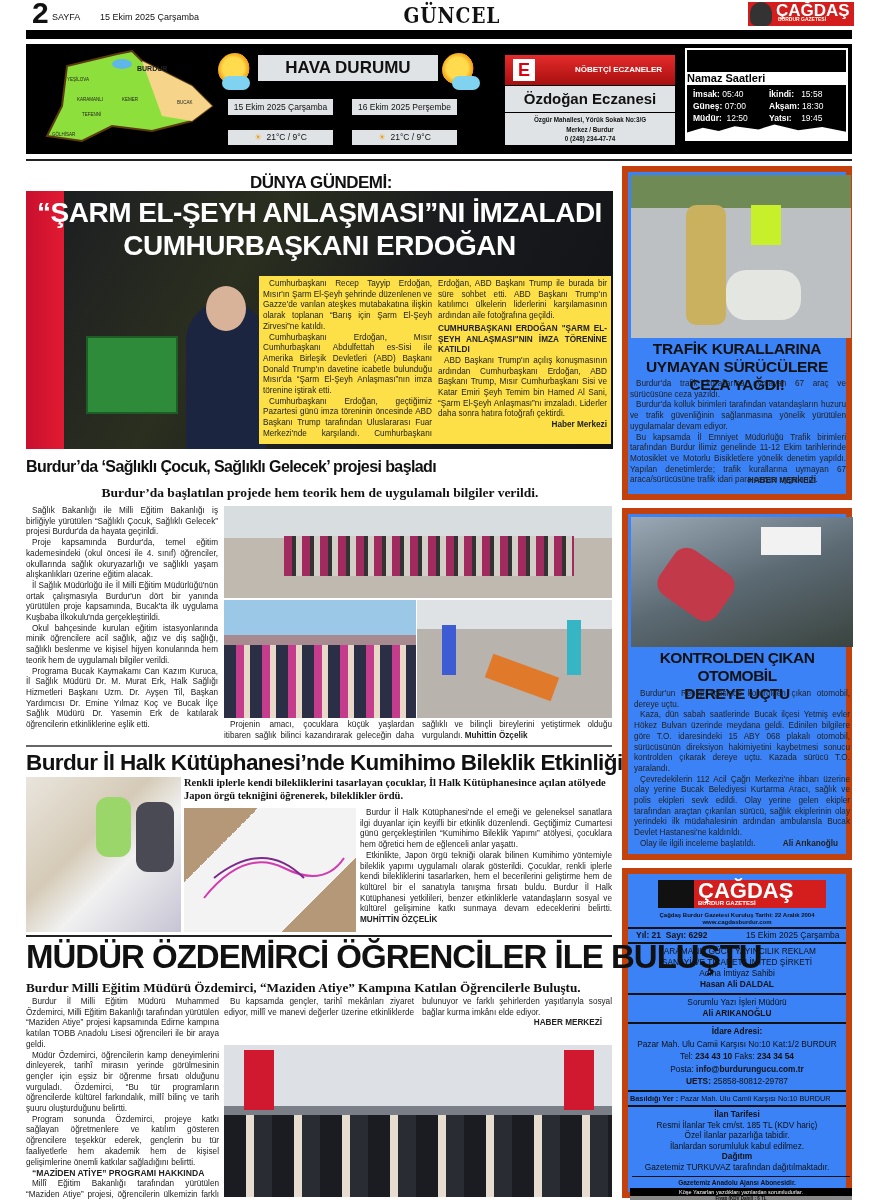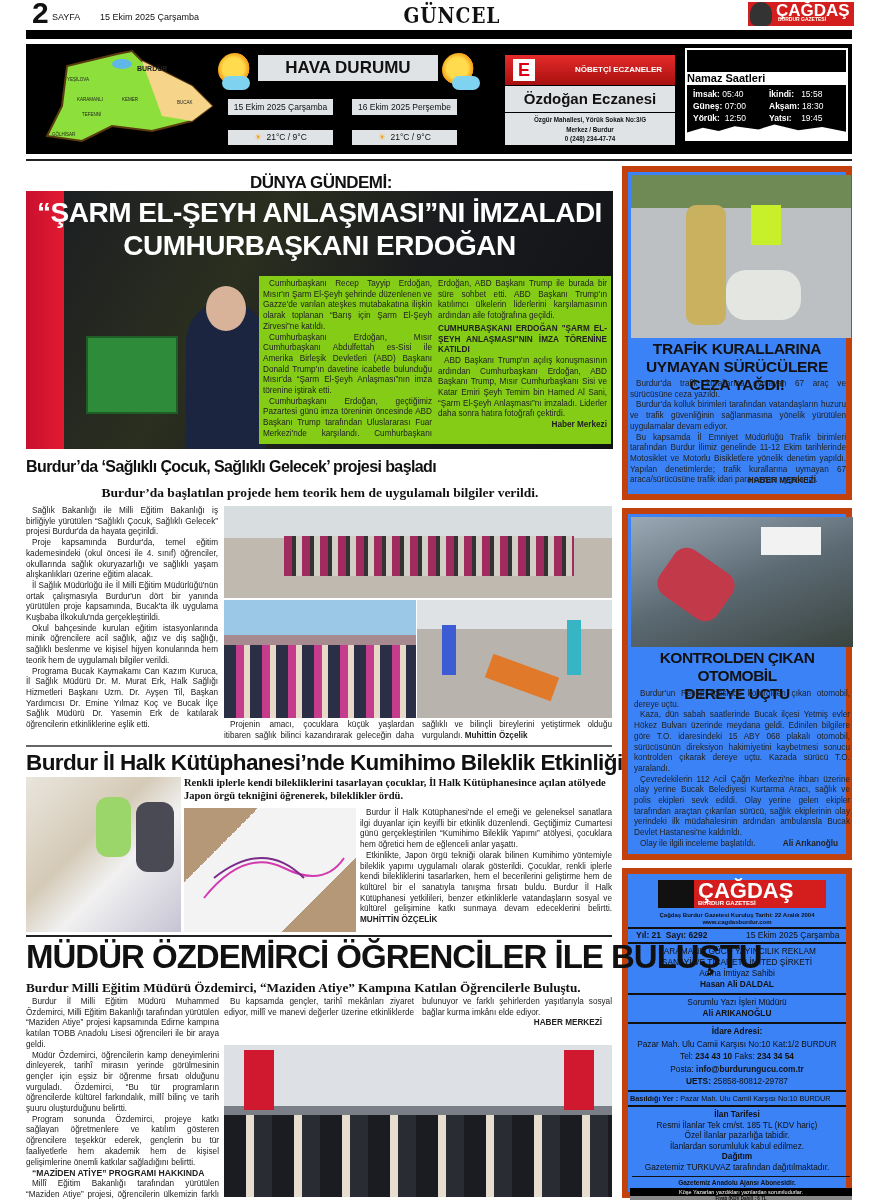--- a/index.html
+++ b/index.html
@@ -33,21 +33,21 @@
 #ecz-addr{left:505px;top:113px;width:170px;height:32px;background:#dfe3e6;font-size:6.3px;font-weight:bold;text-align:center;line-height:9.5px;padding-top:2px}
 #namaz{left:685px;top:48px;width:163px;height:93px;background:#000;border:2px solid #fff;color:#fff}
 #namaz .title{position:absolute;left:0;width:100%;top:22px;background:#fff;color:#000;text-align:left;font-weight:bold;font-size:11px;height:13px;line-height:13px}
 #namaz .row{position:absolute;font-size:8.5px;font-weight:bold}
 #namaz .bot{position:absolute;left:0;bottom:0;width:100%;height:16px;background:#fff;clip-path:polygon(0 60%,10% 30%,20% 50%,30% 20%,45% 40%,55% 10%,70% 45%,85% 25%,100% 55%,100% 100%,0 100%)}
 #sep1{left:26px;top:159px;width:826px;height:2px;background:#222}
 
 #dg{left:250px;top:173px;font-size:17px}
 #a1-img{left:26px;top:191px;width:587px;height:258px;background:linear-gradient(120deg,#1a1c22 0%,#2b2f1f 35%,#191b1e 60%,#0f1114 100%)}
 #a1-h1{left:26px;top:196px;width:587px;text-align:center;color:#fff;font-size:28px;font-weight:bold;line-height:33px;letter-spacing:-0.5px}
-#a1-text{left:259px;top:276px;width:352px;height:168px;background:#84cc16;padding:3px 4px;column-count:2;column-gap:6px}
+#a1-text{left:259px;top:276px;width:352px;height:168px;background:#fde047;padding:3px 4px;column-count:2;column-gap:6px}
 
 .rbox{position:absolute;left:622px;width:230px;border:6px solid #c2410c;background:#3b82f6}
 #r1{top:166px;height:334px}
 #r1-img{left:3px;top:3px;width:220px;height:163px;background:linear-gradient(180deg,#6f8a55 0 20%,#bcc0c2 20% 100%)}
 #r1-h{position:absolute;left:0;top:168px;width:100%;text-align:center;font-size:15.5px;font-weight:900;line-height:18px;letter-spacing:-0.3px}
 #r1-t{position:absolute;left:2px;top:207px;width:216px}
 #r2{top:508px;height:352px}
 #r2-img{left:3px;top:3px;width:222px;height:130px;background:linear-gradient(160deg,#9aa9b5,#5c6a74 50%,#3a443f)}
 #r2-h{position:absolute;left:0;top:135px;width:100%;text-align:center;font-size:15.5px;font-weight:900;line-height:18px}
 #r2-t{position:absolute;left:6px;top:175px;width:216px}
@@ -128,21 +128,21 @@
 <div class="abs" id="ecz-addr">
   <div>Özgür Mahallesi, Yörük Sokak No:3/G</div>
   <div>Merkez / Burdur</div>
   <div>0 (248) 234-47-74</div>
 </div>
 
 <div class="abs" id="namaz">
   <div class="title">Namaz Saatleri</div>
   <div class="row" style="left:6px;top:39px"><span>İmsak:</span> <span style="font-weight:normal">05:40</span></div>
   <div class="row" style="left:6px;top:51px"><span>Güneş:</span> <span style="font-weight:normal">07:00</span></div>
-  <div class="row" style="left:6px;top:63px"><span>Yörük:</span> &nbsp;<span style="font-weight:normal">12:50</span></div>
+  <div class="row" style="left:6px;top:63px"><span>Müdür:</span> &nbsp;<span style="font-weight:normal">12:50</span></div>
   <div class="row" style="left:82px;top:39px"><span>İkindi:</span> &nbsp;&nbsp;<span style="font-weight:normal">15:58</span></div>
   <div class="row" style="left:82px;top:51px"><span>Akşam:</span> <span style="font-weight:normal">18:30</span></div>
   <div class="row" style="left:82px;top:63px"><span>Yatsı:</span> &nbsp;&nbsp;&nbsp;<span style="font-weight:normal">19:45</span></div>
   <div class="bot"></div>
 </div>
 <div class="abs" id="sep1"></div>
 
 <div class="abs cond" id="dg">DÜNYA GÜNDEMİ:</div>
 <div class="photo" id="a1-img">
   <div style="position:absolute;left:0;top:0;width:38px;height:258px;background:linear-gradient(90deg,#c8102e,#e21a32)"></div>

